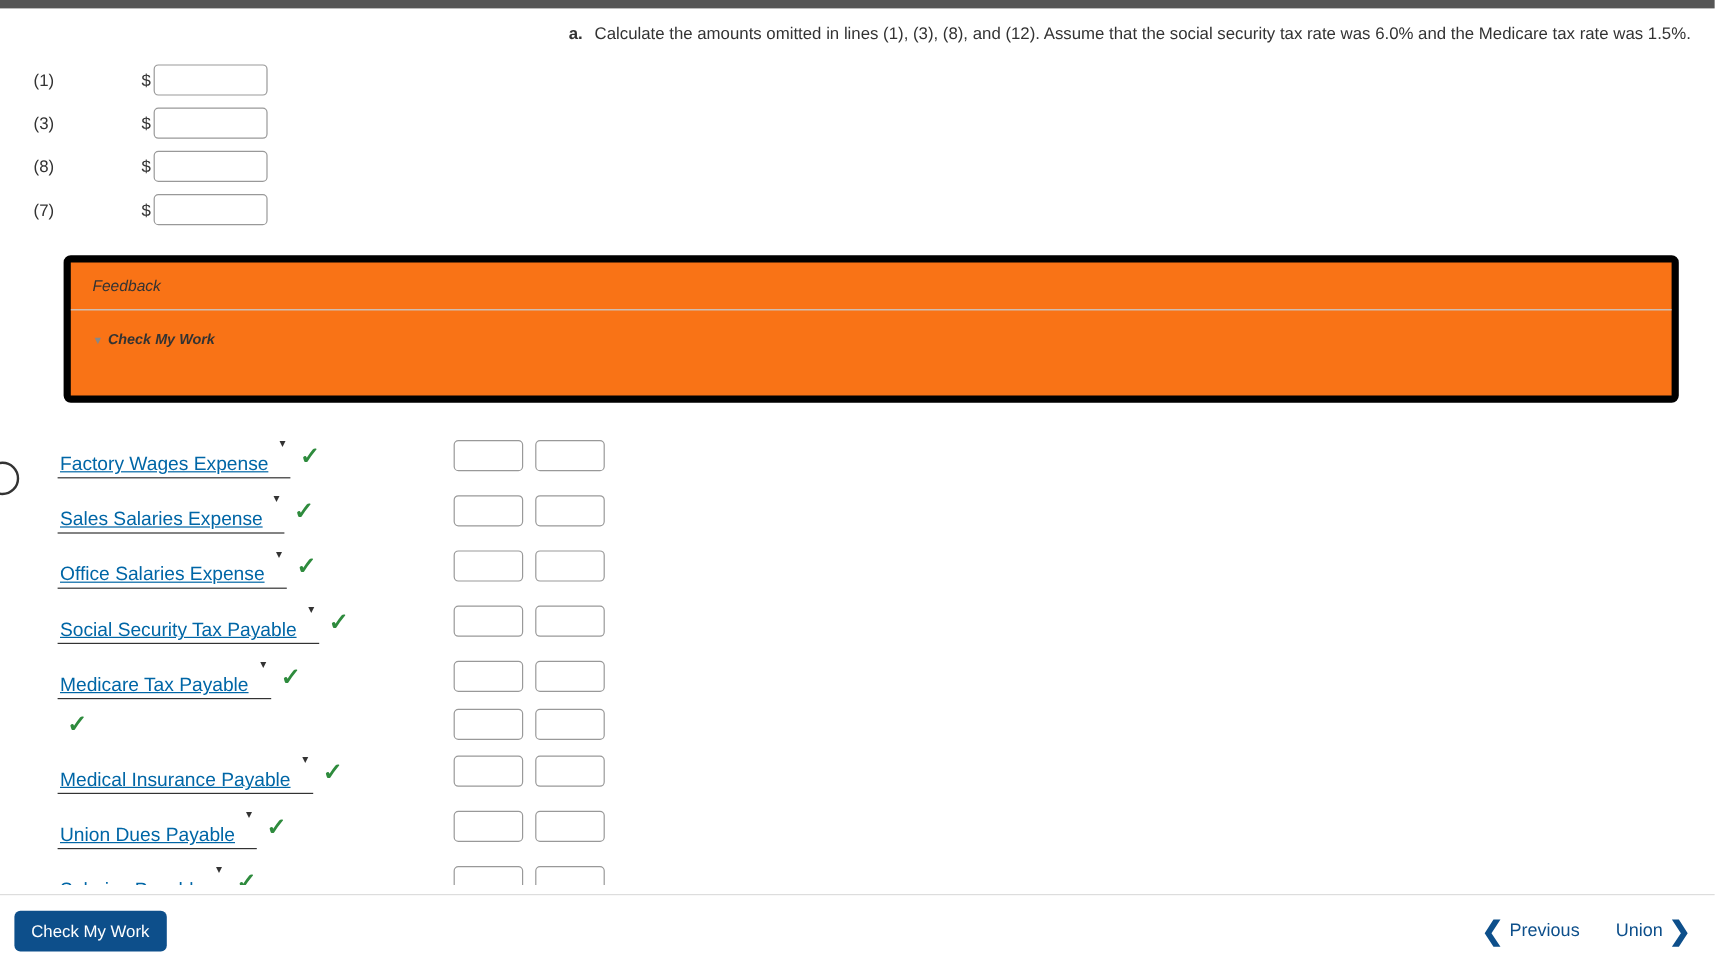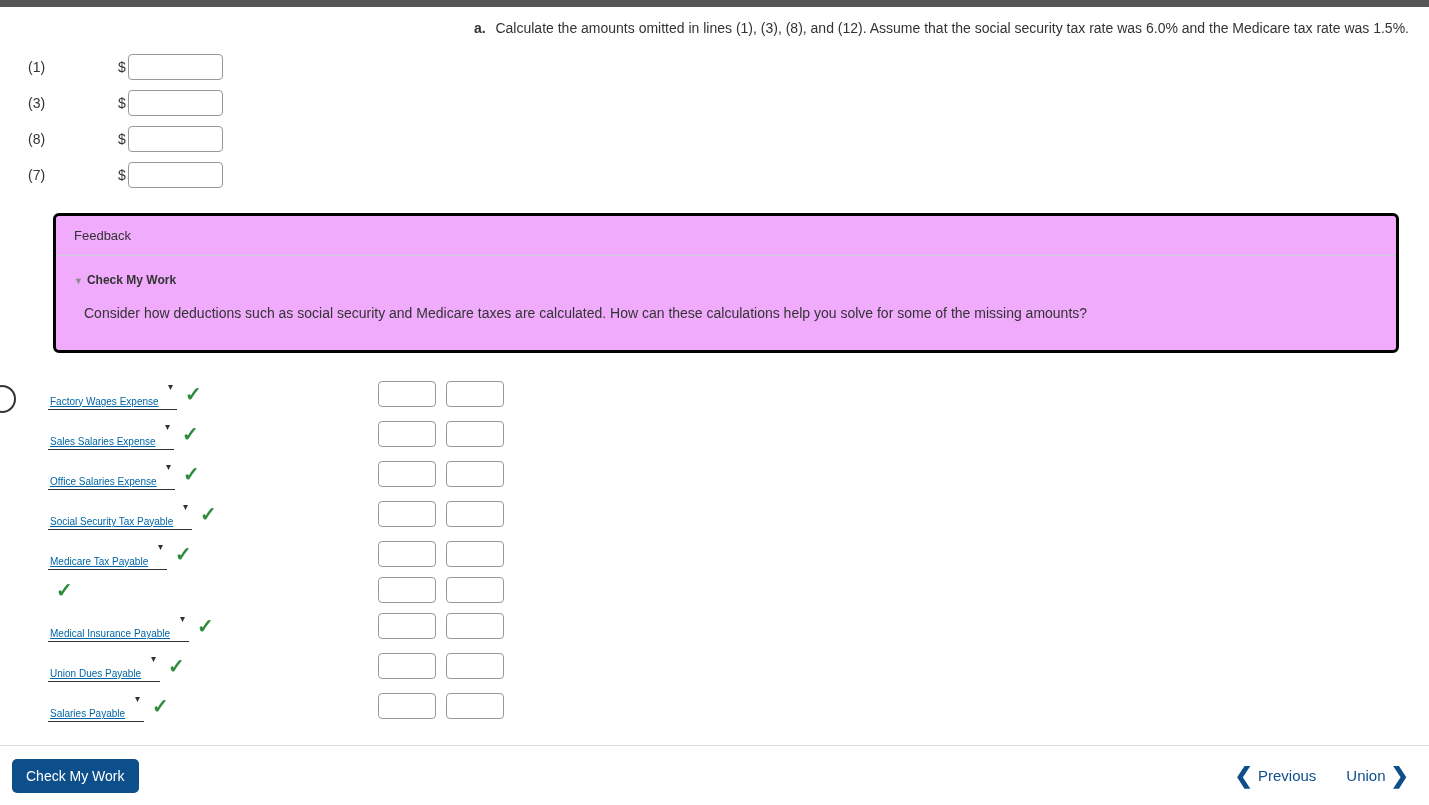--- a/index.html
+++ b/index.html
@@ -47,25 +47,26 @@
     }
     .text-input {
       width: 95px;
       height: 26px;
       border: 1px solid #999;
       border-radius: 4px;
       padding: 2px 6px;
       font-size: 14px;
     }
     .feedback-box {
-      background: #f0abfc;
-      border: 3px solid #000000;
+      background: #f97316;
+      border: 6px solid #000000;
       border-radius: 6px;
       margin: 25px 10px 25px 25px;
       padding: 0;
+      font-style: italic;
     }
     .feedback-header {
       padding: 12px 18px;
       border-bottom: 1px solid #c5d0d8;
       font-size: 13px;
       color: #333;
     }
     .feedback-body {
       padding: 15px 18px 25px 18px;
     }
@@ -96,21 +97,21 @@
       align-items: center;
       margin-bottom: 8px;
       padding-left: 20px;
     }
     .account-select {
       color: #0066a6;
       text-decoration: underline;
       border: none;
       border-bottom: 1px solid #333;
       background: transparent;
-      font-size: 10px;
+      font-size: 16px;
       padding: 2px 18px 2px 2px;
       cursor: pointer;
       appearance: none;
       position: relative;
       font-family: inherit;
       margin-top: 16px;
     }
     .select-wrap {
       position: relative;
       display: inline-block;
@@ -236,21 +237,20 @@
   <div class="input-row">
     <span class="input-label">(7)</span>
     <span class="currency-sign">$</span>
     <input type="text" class="text-input" value="" style="">
   </div>
 
   <div class="feedback-box">
     <div class="feedback-header">Feedback</div>
     <div class="feedback-body">
       <span class="check-work-toggle">Check My Work</span>
-      <div class="feedback-hint">Consider how deductions such as social security and Medicare taxes are calculated. How can these calculations help you solve for some of the missing amounts?</div>
     </div>
   </div>
 
   <div class="circle-marker"></div>
 
   <div class="section-b">
 
     <div class="journal-row">
       <span class="select-wrap"><select class="account-select"><option>Factory Wages Expense</option></select></span>
       <span class="checkmark">✓</span>

